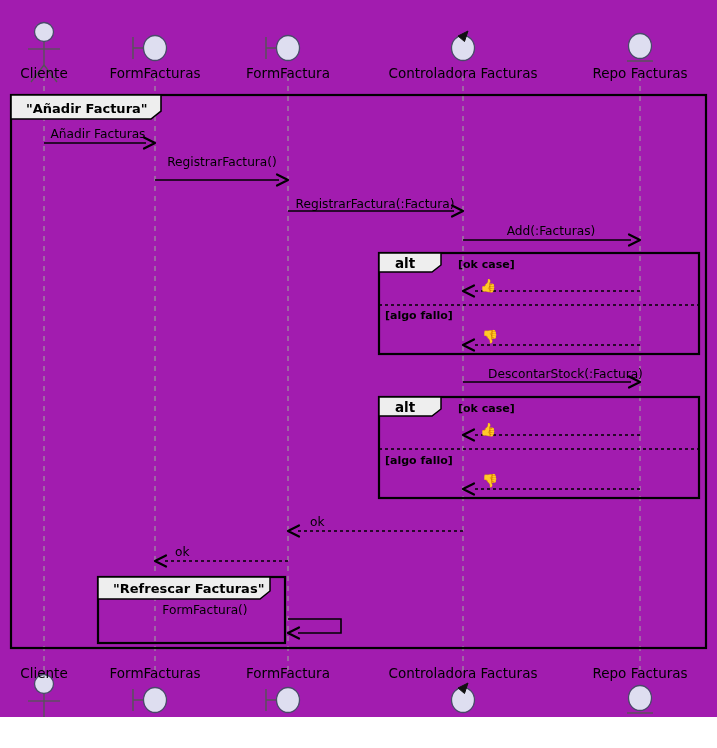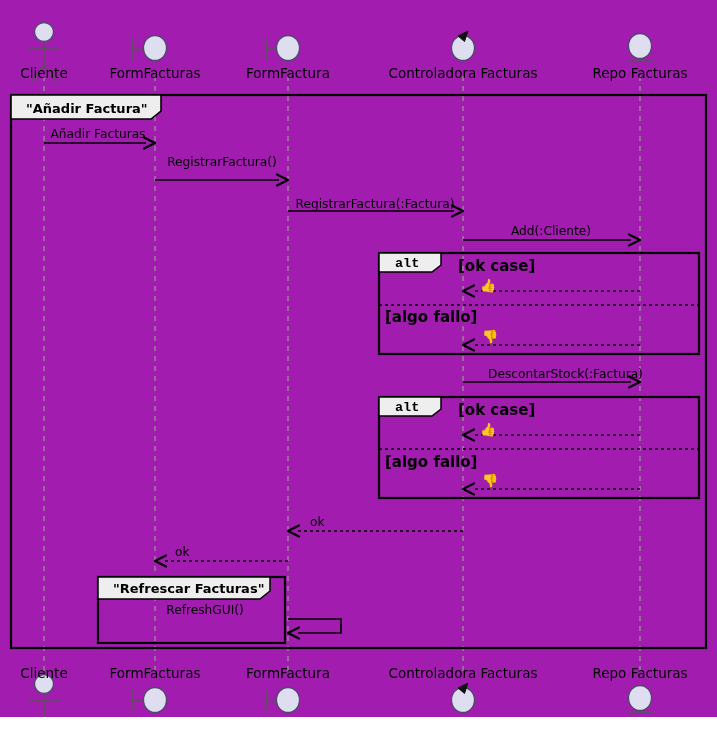--- a/index.html
+++ b/index.html
@@ -43,24 +43,23 @@
   .msg-label.center {
     transform: translateX(-50%);
   }
   .frame-title {
     font-size: 13px;
     font-weight: bold;
   }
   .frag-kind {
     font-size: 13.5px;
     font-weight: bold;
-    font-family: Liberation Mono, monospace;
   }
   .guard {
-    font-size: 15px;
+    font-size: 11px;
     font-weight: bold;
   }
   .emoji {
     font-size: 13px;
     line-height: 1;
   }
 </style>
 </head>
 <body>
 
@@ -159,35 +158,35 @@
   <div id="text-layer">
       <div class="lbl participant-name" style="left: 44px; top: 67px;">Cliente</div>
       <div class="lbl participant-name" style="left: 155px; top: 67px;">FormFacturas</div>
       <div class="lbl participant-name" style="left: 288px; top: 67px;">FormFactura</div>
       <div class="lbl participant-name" style="left: 463px; top: 67px;">Controladora Facturas</div>
       <div class="lbl participant-name" style="left: 640px; top: 67px;">Repo Facturas</div>
       <div class="lbl frame-title" style="left: 26px; top: 102px;">"Añadir Factura"</div>
       <div class="lbl msg-label center" style="left: 98px; top: 128px;">Añadir Facturas</div>
       <div class="lbl msg-label center" style="left: 222px; top: 156px;">RegistrarFactura()</div>
       <div class="lbl msg-label center" style="left: 375px; top: 198px;">RegistrarFactura(:Factura)</div>
-      <div class="lbl msg-label center" style="left: 551px; top: 225px;">Add(:Cliente)</div>
+      <div class="lbl msg-label center" style="left: 551px; top: 225px;">Add(:Facturas)</div>
       <div class="lbl msg-label center" style="left: 551px; top: 368px; padding-left: 29px;">DescontarStock(:Factura)</div>
       <div class="lbl msg-label" style="left: 310px; top: 516px;">ok</div>
       <div class="lbl msg-label" style="left: 175px; top: 546px;">ok</div>
       <div class="lbl frag-kind" style="left: 395px; top: 257px;">alt</div>
       <div class="lbl guard" style="left: 458px; top: 259px;">[ok case]</div>
       <div class="lbl guard" style="left: 385px; top: 310px;">[algo fallo]</div>
       <div class="lbl emoji" style="left: 480px; top: 279px;">👍</div>
       <div class="lbl emoji" style="left: 482px; top: 330px;">👎</div>
       <div class="lbl frag-kind" style="left: 395px; top: 401px;">alt</div>
       <div class="lbl guard" style="left: 458px; top: 403px;">[ok case]</div>
       <div class="lbl guard" style="left: 385px; top: 455px;">[algo fallo]</div>
       <div class="lbl emoji" style="left: 480px; top: 423px;">👍</div>
       <div class="lbl emoji" style="left: 482px; top: 474px;">👎</div>
       <div class="lbl frame-title" style="left: 113px; top: 582px;">"Refrescar Facturas"</div>
-      <div class="lbl msg-label center" style="left: 205px; top: 604px;">RefreshGUI()</div>
+      <div class="lbl msg-label center" style="left: 205px; top: 604px;">FormFactura()</div>
       <div class="lbl participant-name" style="left: 44px; top: 667px;">Cliente</div>
       <div class="lbl participant-name" style="left: 155px; top: 667px;">FormFacturas</div>
       <div class="lbl participant-name" style="left: 288px; top: 667px;">FormFactura</div>
       <div class="lbl participant-name" style="left: 463px; top: 667px;">Controladora Facturas</div>
       <div class="lbl participant-name" style="left: 640px; top: 667px;">Repo Facturas</div>
     </div>
 </div>
 
 </body></html>

